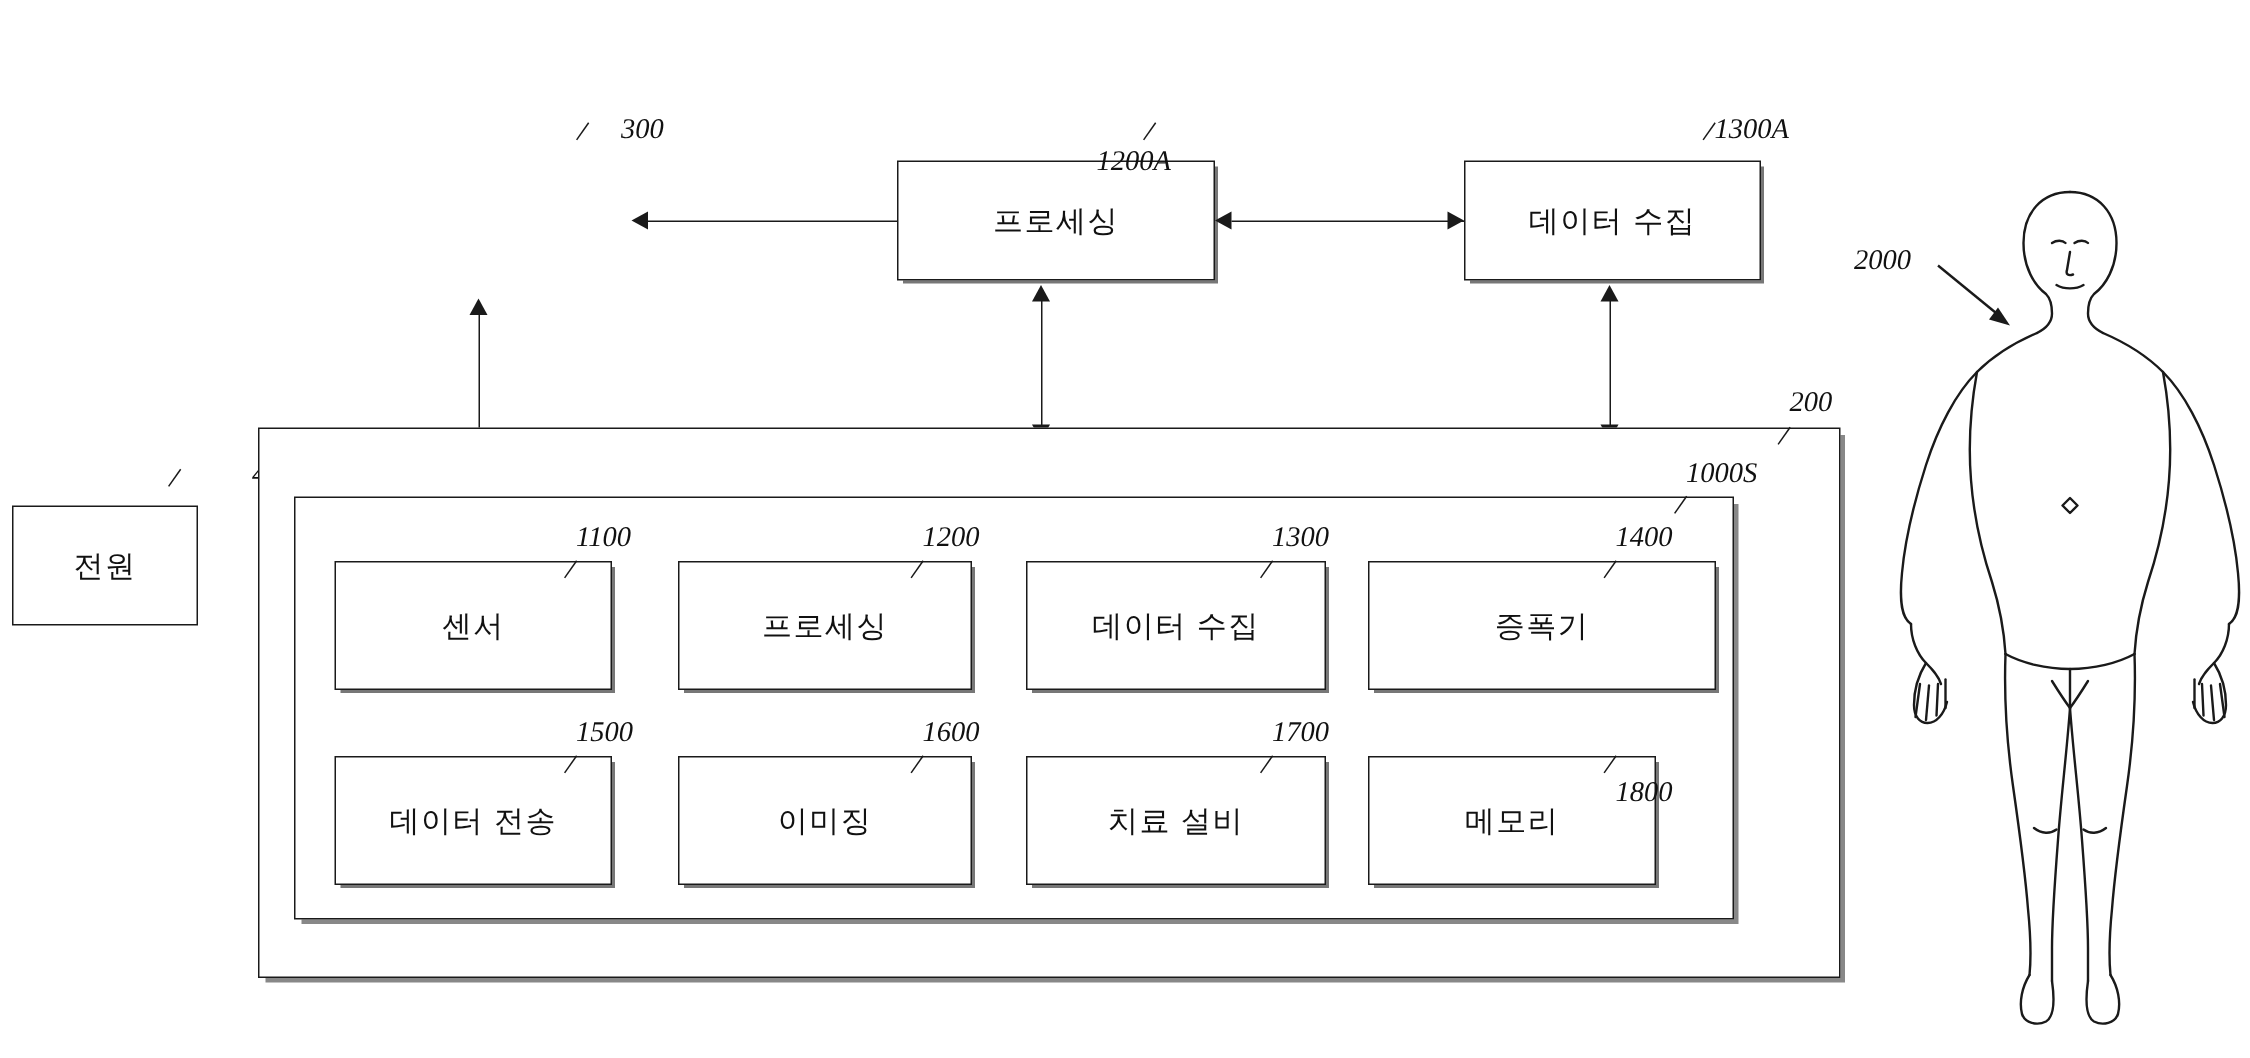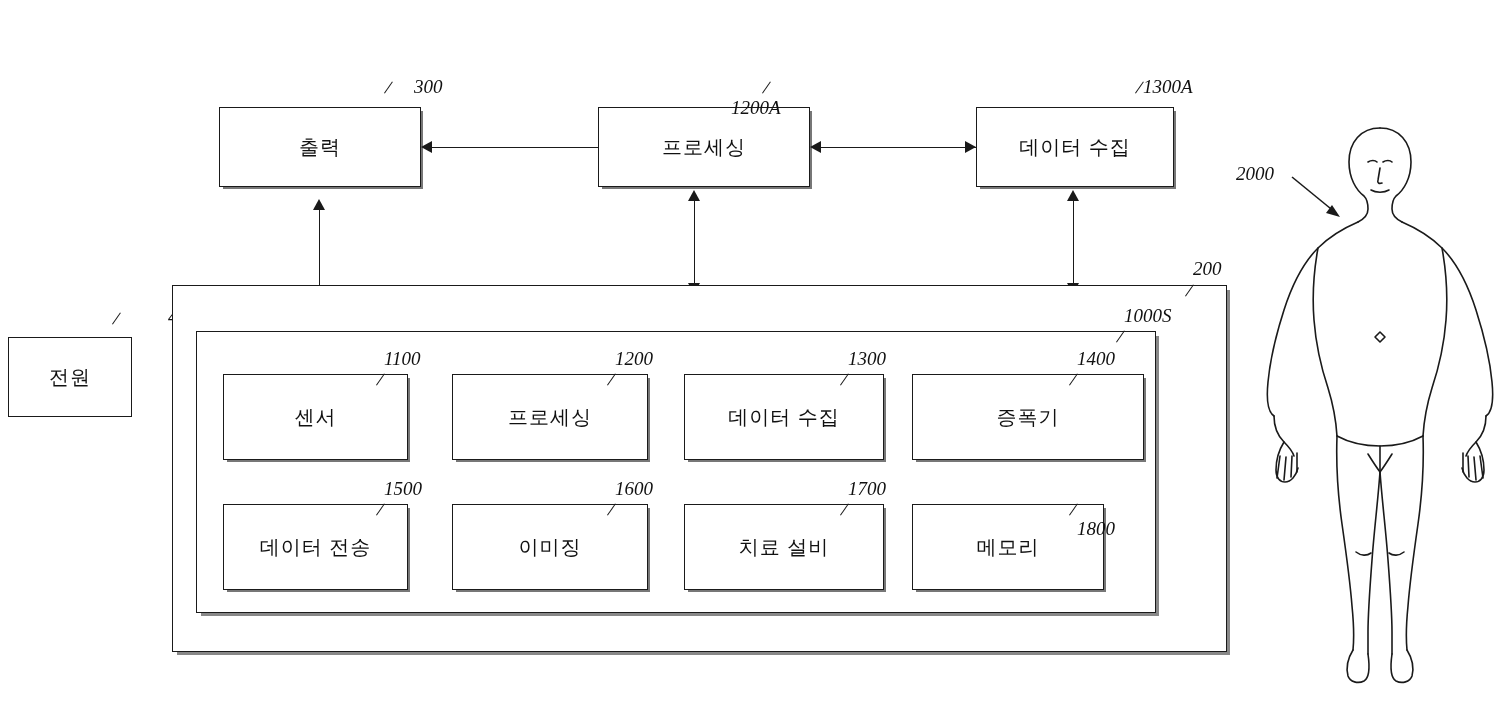--- a/index.html
+++ b/index.html
@@ -99,23 +99,20 @@
   }
   .arrow-2000 {
     position: absolute;
   }
 </style>
 </head>
 <body>
 
 <div id="canvas">
 
-  <div class="box shadow" style="left:219px; top:107px; width:202px; height:80px;">
-    <span>출력</span>
-  </div>
   <div class="lead" style="left:384px; top:79px;"></div>
   <div class="ref" style="left:392px; top:76px;margin-left:22px;">300</div>
 
   <div class="box shadow" style="left:598px; top:107px; width:212px; height:80px;">
     <span>프로세싱</span>
   </div>
   <div class="lead" style="left:762px; top:79px;"></div>
   <div class="ref" style="left:731px; top:76px;margin-top:21px;">1200A</div>
 
   <div class="box shadow" style="left:976px; top:107px; width:198px; height:80px;">

